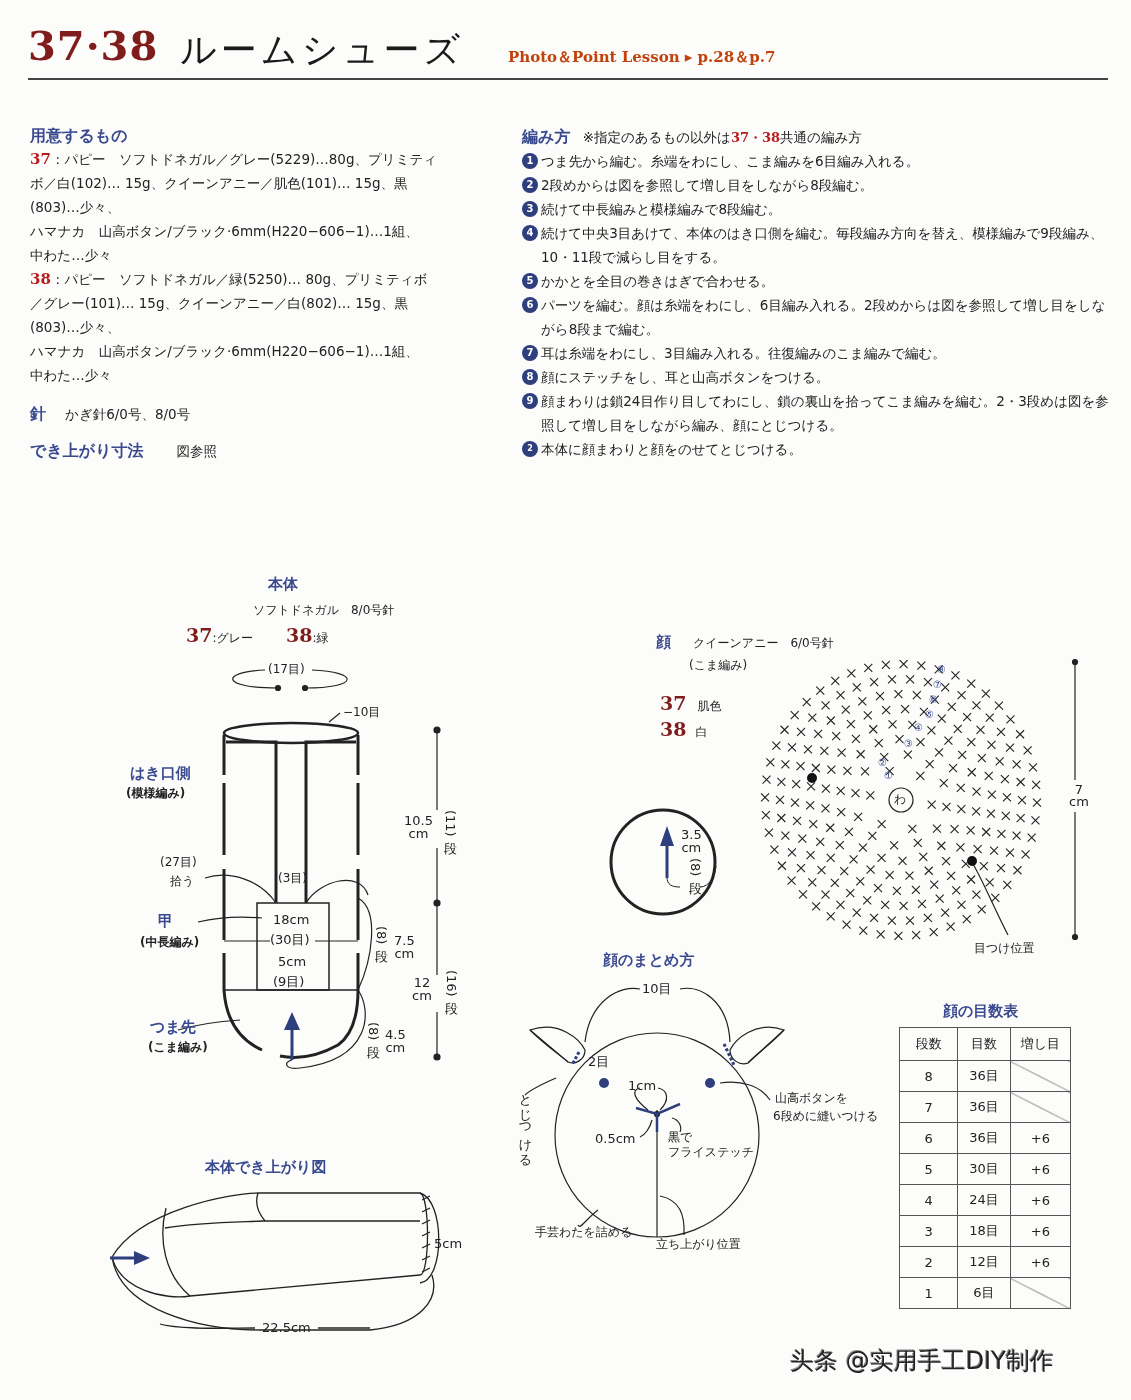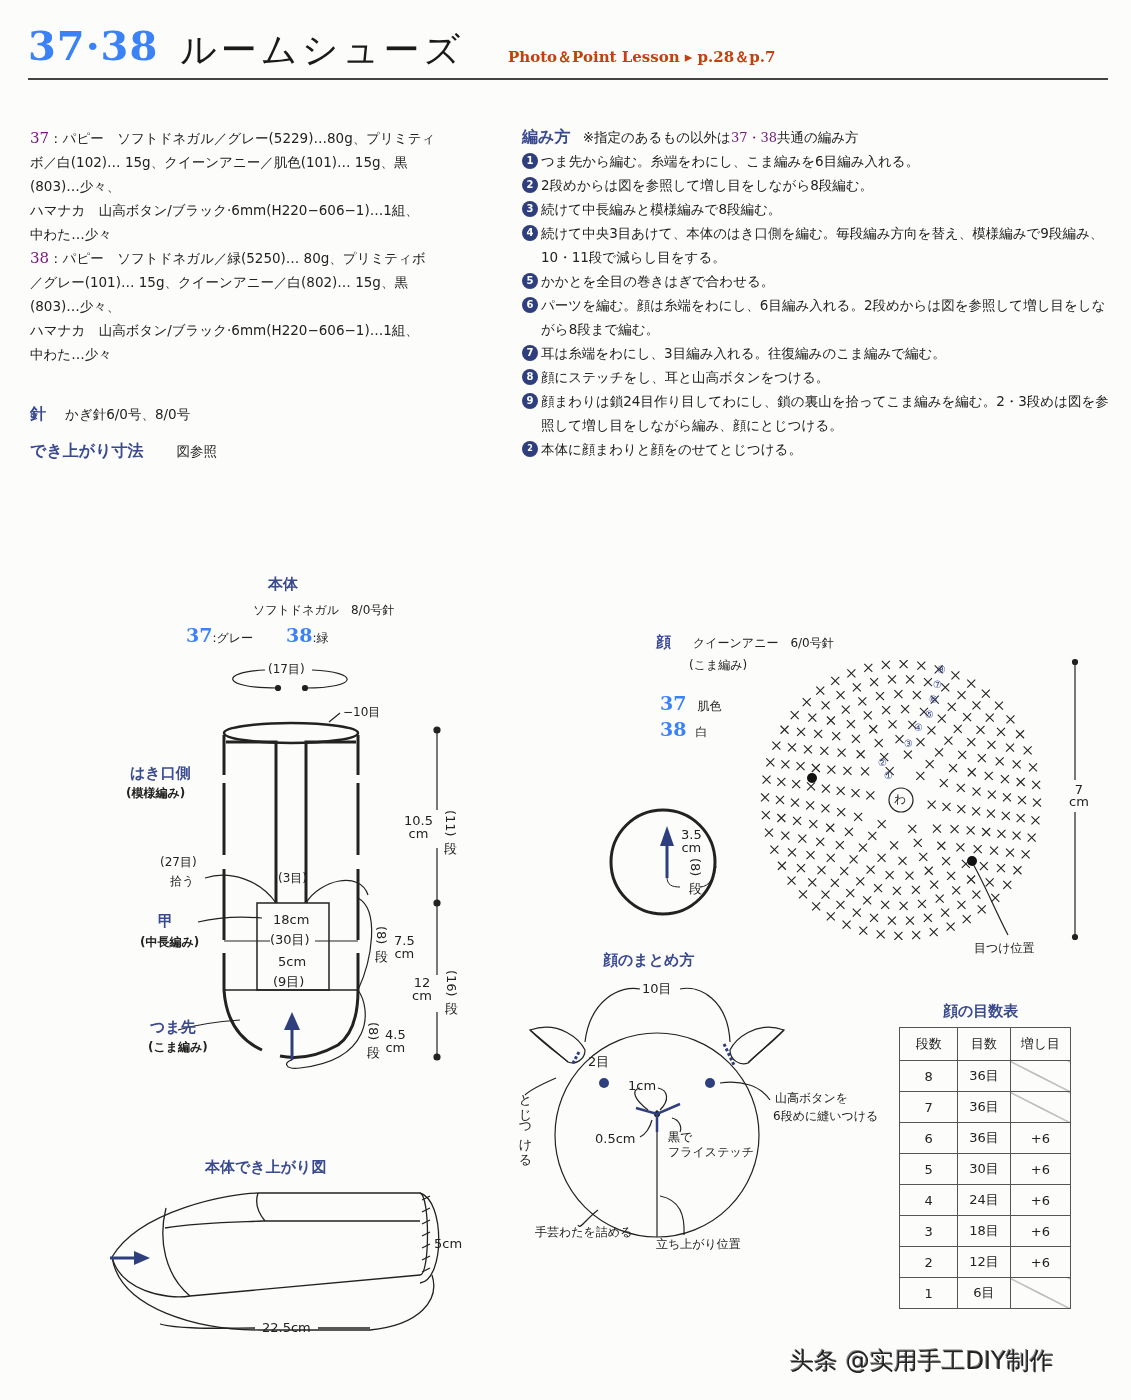--- a/index.html
+++ b/index.html
@@ -3,34 +3,34 @@
 <meta charset="utf-8">
 <style>
   html, body { margin: 0; padding: 0; }
   body {
     width: 1131px; height: 1400px; position: relative; overflow: hidden;
     background: #fcfcfb; color: #222;
     font-family: "DejaVu Sans", "Liberation Sans", sans-serif;
   }
   .abs { position: absolute; }
   .blue { color: #3a4a8f; }
-  .serifnum { font-family: "DejaVu Serif", "Liberation Serif", serif; font-weight: bold; color: #3b82f6; text-align: center; }
+  .serifnum { font-family: "DejaVu Serif", "Liberation Serif", serif; font-weight: bold; color: #7f1d1d; text-align: center; }
 
   
   #hdr-num { left: 28px; top: 22px; font-size: 40px; letter-spacing: 1px; }
   #hdr-title { left: 180px; top: 26px; font-size: 36px; color: #1a1a1a; font-weight: normal; letter-spacing: 4px; }
   #hdr-lesson { left: 508px; top: 48px; font-size: 15px; font-family: "DejaVu Serif", "Liberation Serif", serif; font-weight: bold; color: #c2410c; }
   #hdr-rule { left: 28px; top: 78px; width: 1080px; height: 2px; background: #444; }
 
   
   .sec-head { font-size: 16px; font-weight: bold; color: #3a4a8f; }
   .body-text { font-size: 13.5px; line-height: 24px; color: #222; }
   #materials { left: 30px; top: 126px; width: 440px; }
   #materials .line { white-space: nowrap; }
-  .num-lbl { font-family: "DejaVu Serif", "Liberation Serif", serif; font-weight: normal; color: #701a75; font-size: 15px; }
+  .num-lbl { font-family: "DejaVu Serif", "Liberation Serif", serif; font-weight: bold; color: #b91c1c; font-size: 15px; }
   #needle { left: 30px; top: 402px; }
   #size { left: 30px; top: 439px; }
 
   
   #steps { left: 522px; top: 126px; width: 590px; }
   #steps .step { display: flex; font-size: 13.5px; line-height: 24px; }
   #steps .bullet {
     flex: 0 0 16px; width: 16px; height: 16px; border-radius: 50%;
     background: #2f3f7e; color: #fff; font-size: 10px; font-weight: bold;
     display: flex; align-items: center; justify-content: center; margin-top: 4px; margin-right: 3px;
@@ -53,20 +53,21 @@
 </style>
 </head>
 <body>
 
 <div class="abs serifnum" id="hdr-num">37·38</div>
 <div class="abs" id="hdr-title">ルームシューズ</div>
 <div class="abs" id="hdr-lesson">Photo＆Point Lesson ▸ p.28＆p.7</div>
 <div class="abs" id="hdr-rule"></div>
 
 <div class="abs" id="materials">
+  <div class="sec-head">用意するもの</div>
   <div class="body-text">
     <div class="line"><span class="num-lbl">37</span><span>：パピー　ソフトドネガル／グレー(5229)…80g、プリミティ</span></div>
     <div class="line">ボ／白(102)… 15g、クイーンアニー／肌色(101)… 15g、黒</div>
     <div class="line">(803)…少々、</div>
     <div class="line">ハマナカ　山高ボタン/ブラック·6mm(H220−606−1)…1組、</div>
     <div class="line">中わた…少々</div>
   </div>
   <div class="body-text">
     <div class="line"><span class="num-lbl">38</span><span>：パピー　ソフトドネガル／緑(5250)… 80g、プリミティボ</span></div>
     <div class="line">／グレー(101)… 15g、クイーンアニー／白(802)… 15g、黒</div>

